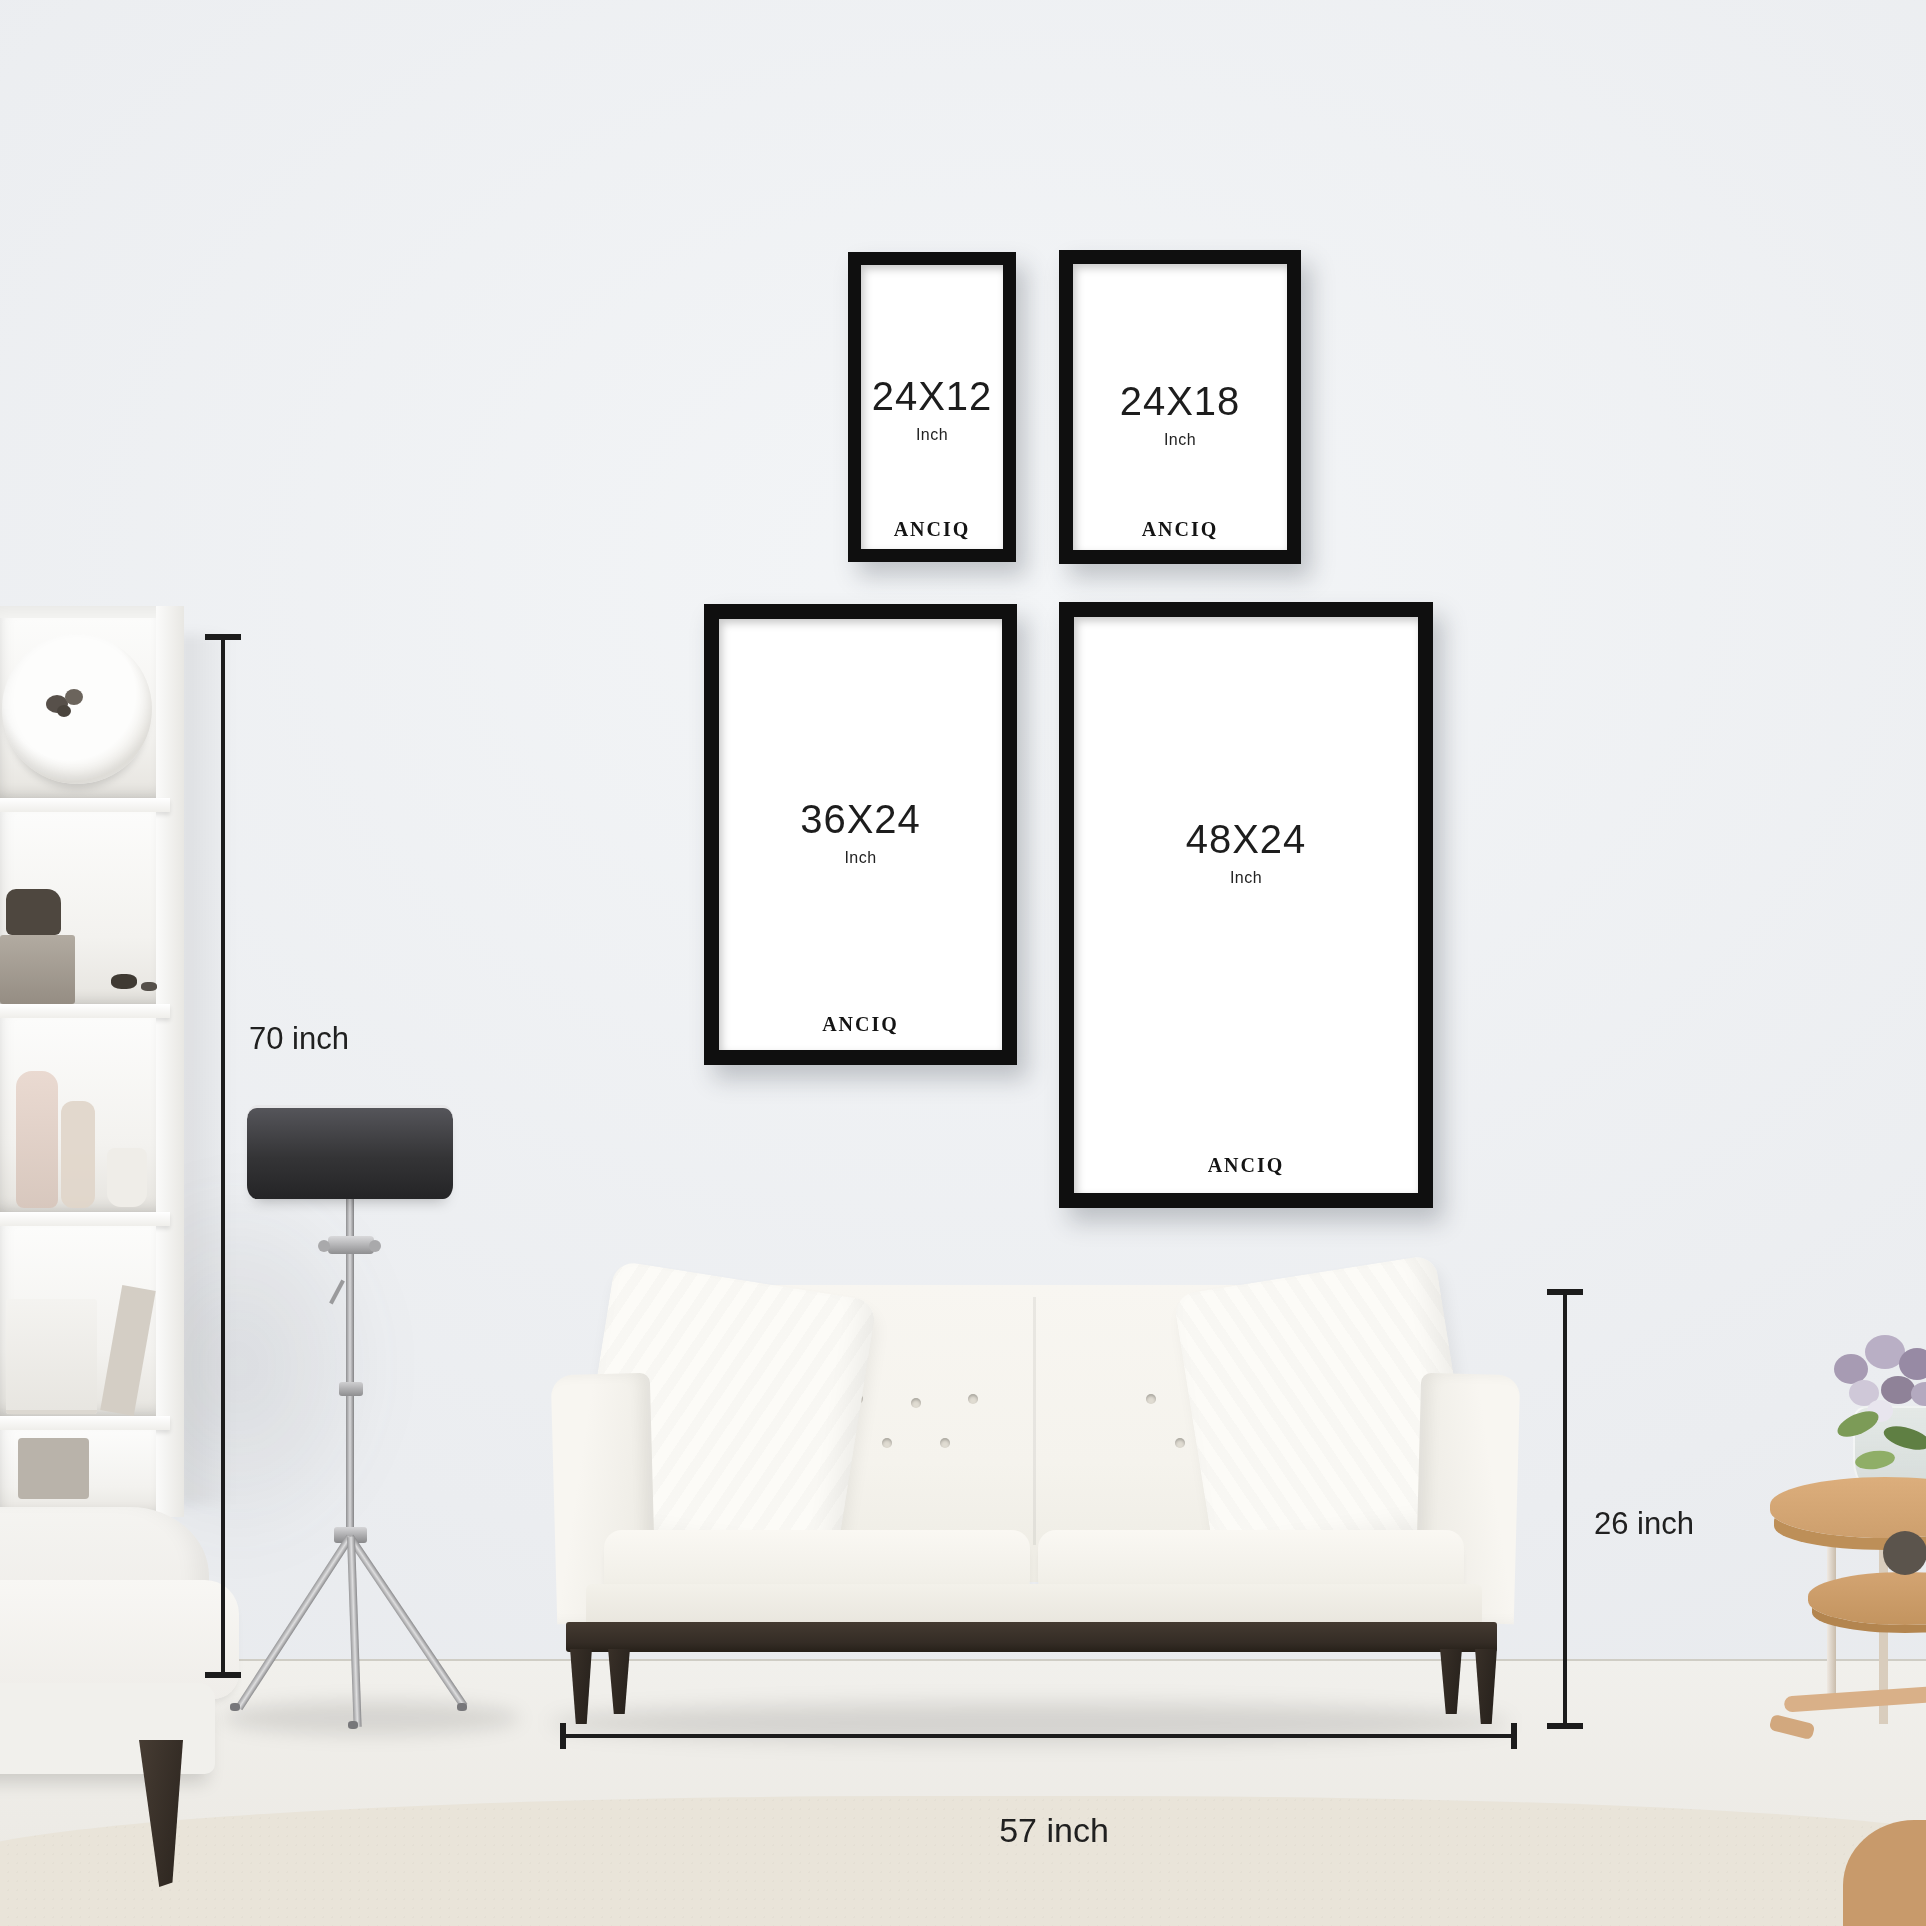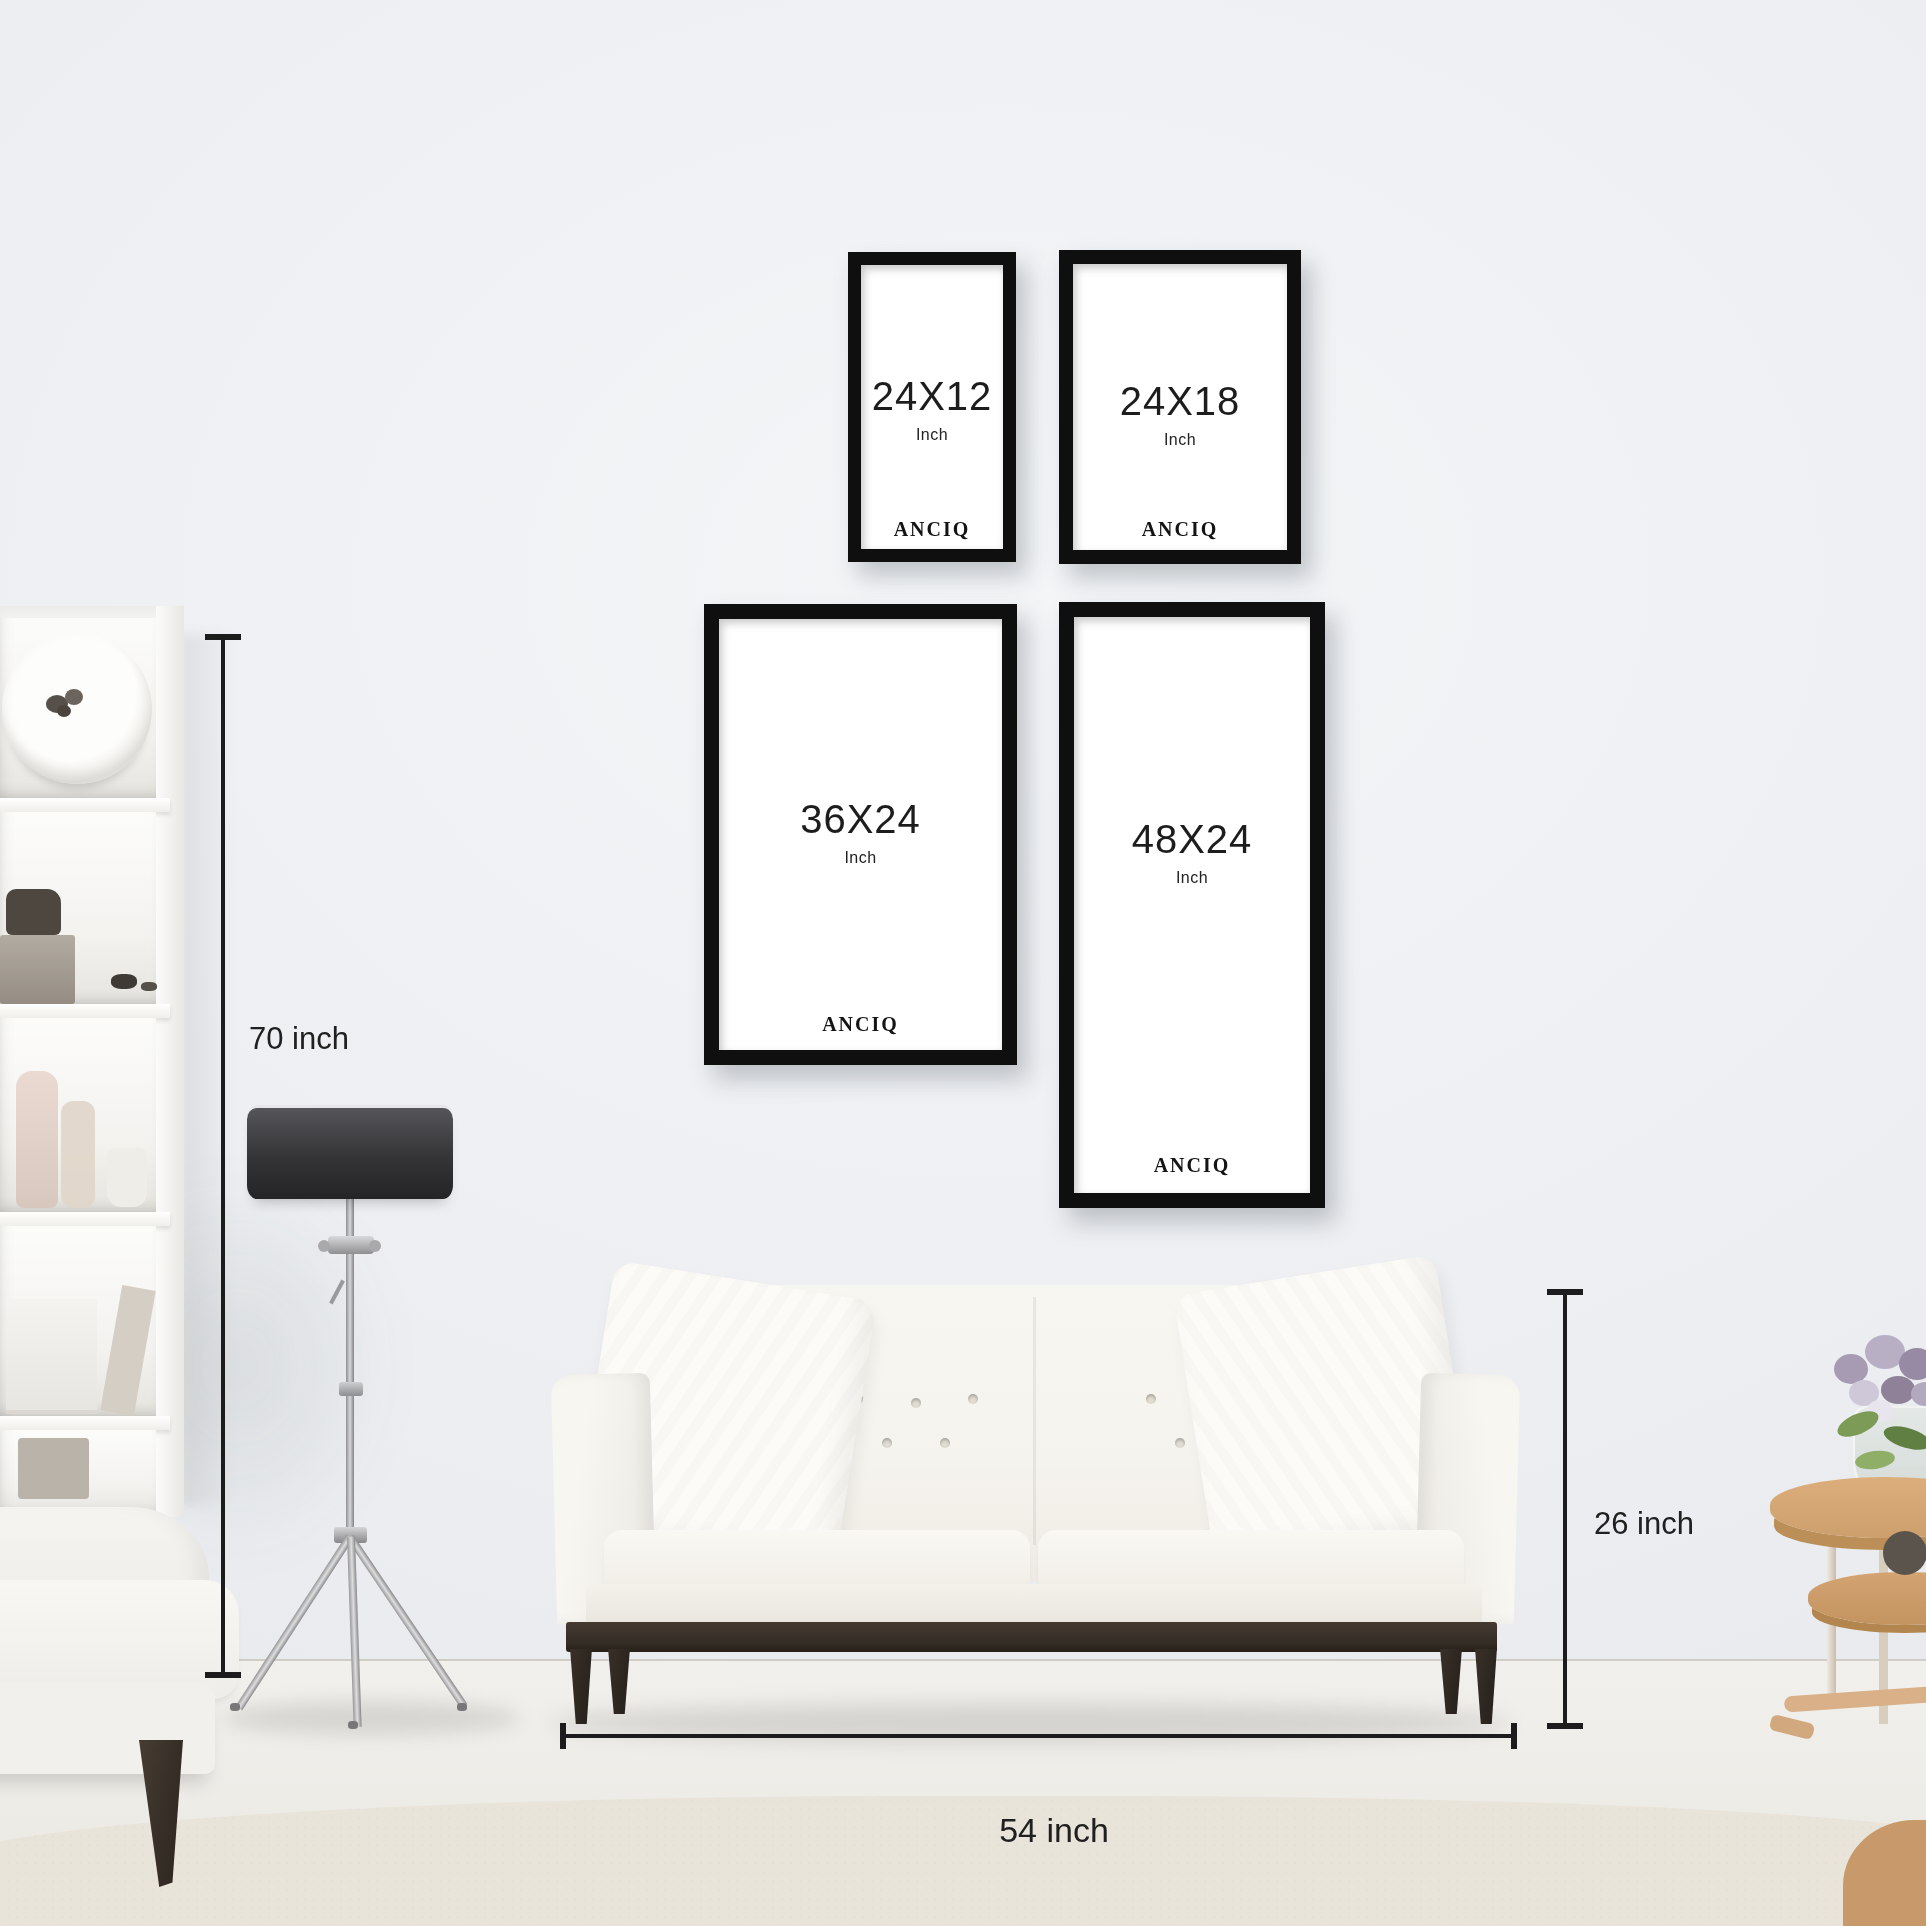--- a/index.html
+++ b/index.html
@@ -131,21 +131,21 @@
 
   
   .frame{position:absolute;box-sizing:border-box;background:#fff;border-style:solid;
        border-color:var(--frame_border,#0f0f0f);
        box-shadow:10px 14px 22px rgba(45,50,62,0.25);}
   .frame-mat{position:absolute;inset:0;background:#ffffff;
        box-shadow:inset 3px 4px 9px rgba(0,0,0,0.22);}
   .f1{left:848px;top:252px;width:168px;height:310px;border-width:13px;}
   .f2{left:1059px;top:250px;width:242px;height:314px;border-width:14px;}
   .f3{left:704px;top:604px;width:313px;height:461px;border-width:15px;}
-  .f4{left:1059px;top:602px;width:266px;height:606px;border-width:15px;}
+  .f4{left:1059px;top:602px;width:374px;height:606px;border-width:15px;}
   .size-block{position:absolute;left:0;width:100%;text-align:center;}
   .f1 .size-block{top:111px;} .f2 .size-block{top:117px;}
   .f3 .size-block{top:180px;} .f4 .size-block{top:202px;}
   .size-label{font:400 40px/1 "Liberation Sans",sans-serif;letter-spacing:1px;color:var(--frame_text,#1d1d1d);}
   .unit-label{margin-top:11px;font:400 16px/1 "Liberation Sans",sans-serif;letter-spacing:0.5px;color:#212121;}
   .brand-logo{position:absolute;left:0;width:100%;text-align:center;
        font:700 20px/1 "Liberation Serif",serif;letter-spacing:2px;color:#141414;}
   .f1 .brand-logo{bottom:10px;} .f2 .brand-logo{bottom:11px;}
   .f3 .brand-logo{bottom:16px;} .f4 .brand-logo{bottom:18px;}
 
@@ -315,16 +315,16 @@
   <div class="abs dim-label label80 z8">70 inch</div>
 
   <div class="abs dim-line line36 z8"></div>
   <div class="abs dim-cap cap36t z8"></div>
   <div class="abs dim-cap cap36b z8"></div>
   <div class="abs dim-label label36 z8">26 inch</div>
 
   <div class="abs dim-line line72 z8"></div>
   <div class="abs dim-cap cap72l z8"></div>
   <div class="abs dim-cap cap72r z8"></div>
-  <div class="abs dim-label label72 z8">54 inch</div>
+  <div class="abs dim-label label72 z8">57 inch</div>
 
 </div>
 
 
 </body></html>

